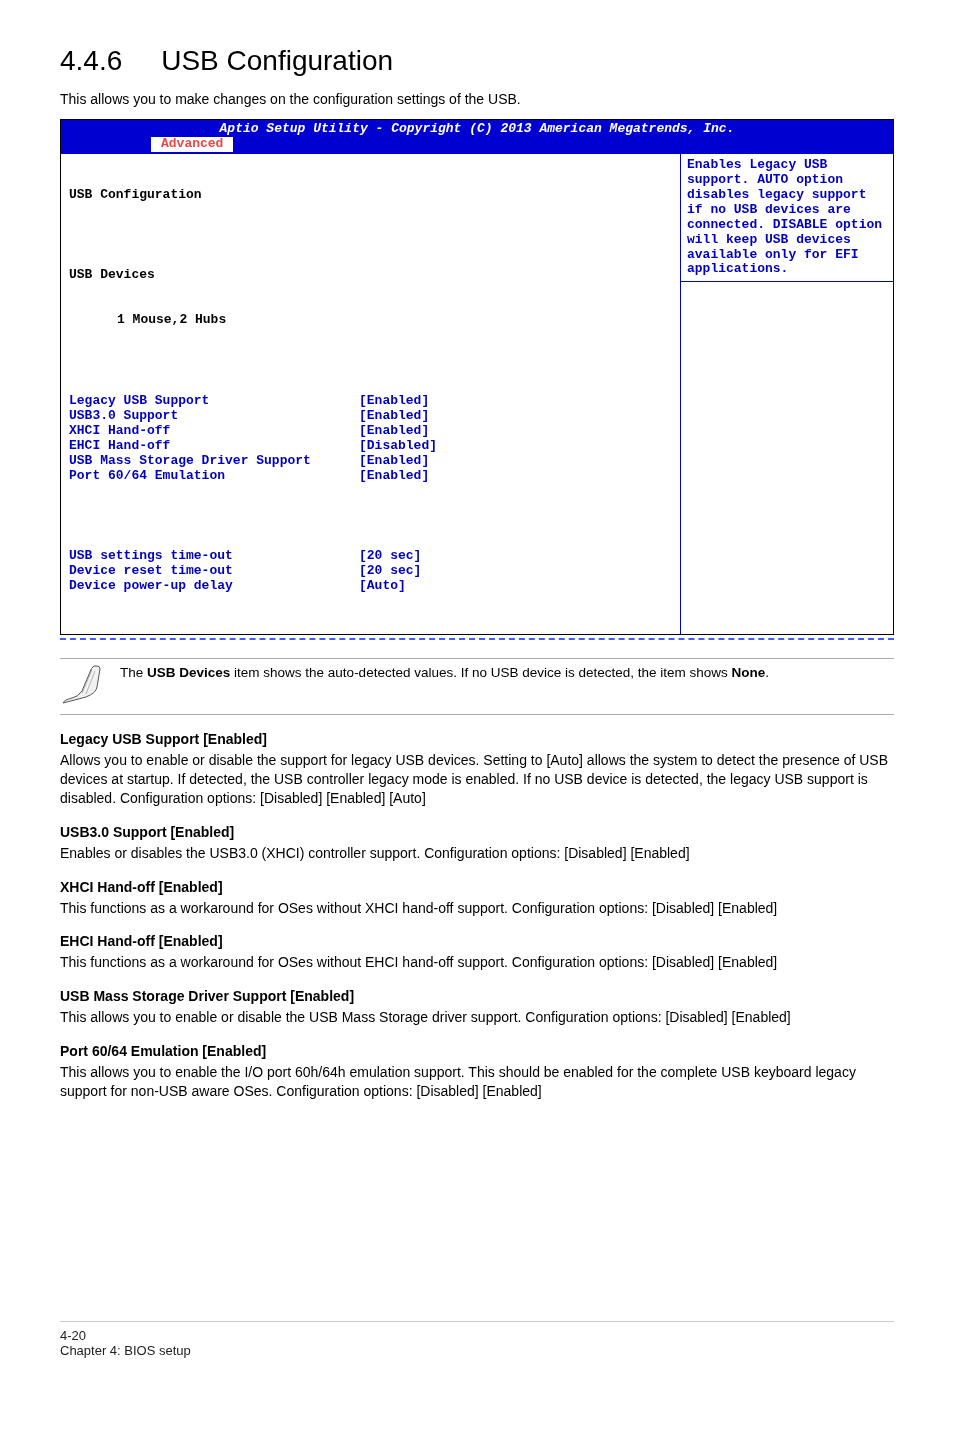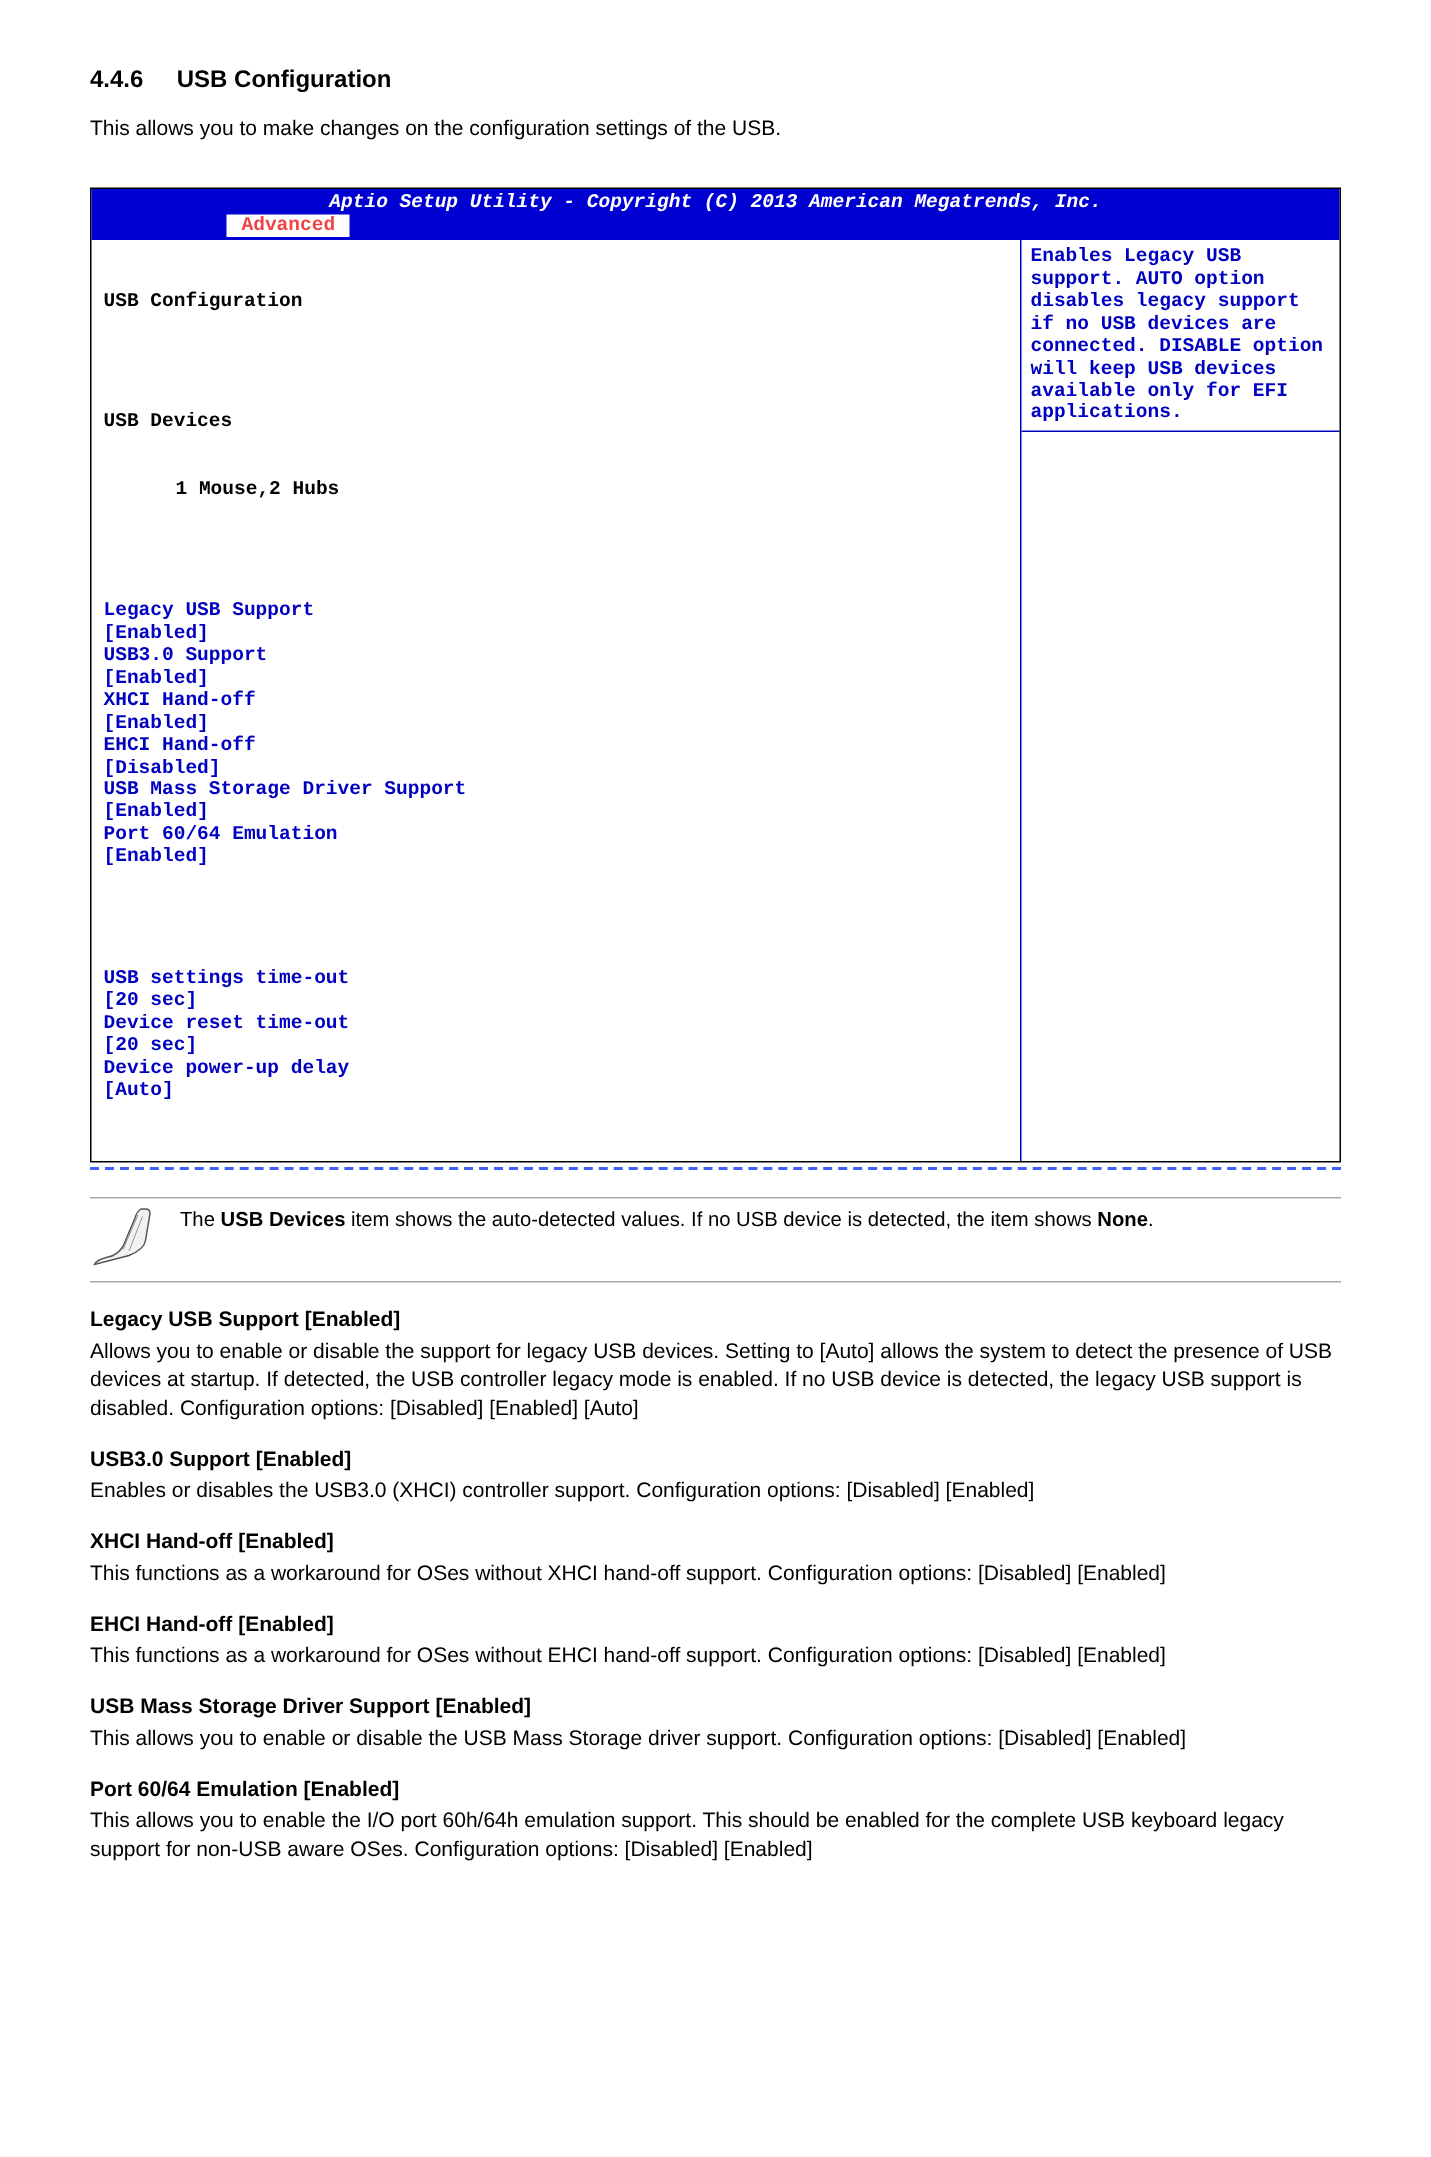--- a/index.html
+++ b/index.html
@@ -6,26 +6,26 @@
     font-family: Arial, Helvetica, sans-serif;
     font-size: 14px;
     color: #000;
     background: #fff;
     margin: 0;
     padding: 40px 60px 50px 60px;
     width: 954px;
     box-sizing: border-box;
   }
   h1.section-title {
-    font-size: 16px;
-    font-weight: bold;
+    font-size: 28px;
+    font-weight: normal;
     margin: 5px 0 6px 0;
   }
   .intro {
-    margin-bottom: 32px;
+    margin-bottom: 12px;
   }
   .bios-screen {
     border: 1px solid #000;
     font-family: "Courier New", monospace;
     font-size: 13px;
     line-height: 1.15;
     color: #0000C0;
     background: #fff;
     margin-bottom: 2px;
   }
@@ -56,21 +56,20 @@
   }
   .bios-left {
     flex: 1;
     padding: 4px 8px 10px 8px;
     white-space: pre;
     border-right: 1px solid #0000C0;
     color: #000;
   }
   .bios-left .row {
     display: flex;
-    flex-direction: column;
   }
   .bios-left .label { width: 290px; }
   .bios-left .value { color: #0000C0; font-weight: bold; }
   .bios-left .blue { color: #0000C0; font-weight: bold; }
   .bios-left .black-bold { color: #000; font-weight: bold; }
   .bios-right {
     width: 200px;
     padding: 4px 6px;
     color: #0000C0;
     font-weight: bold;

